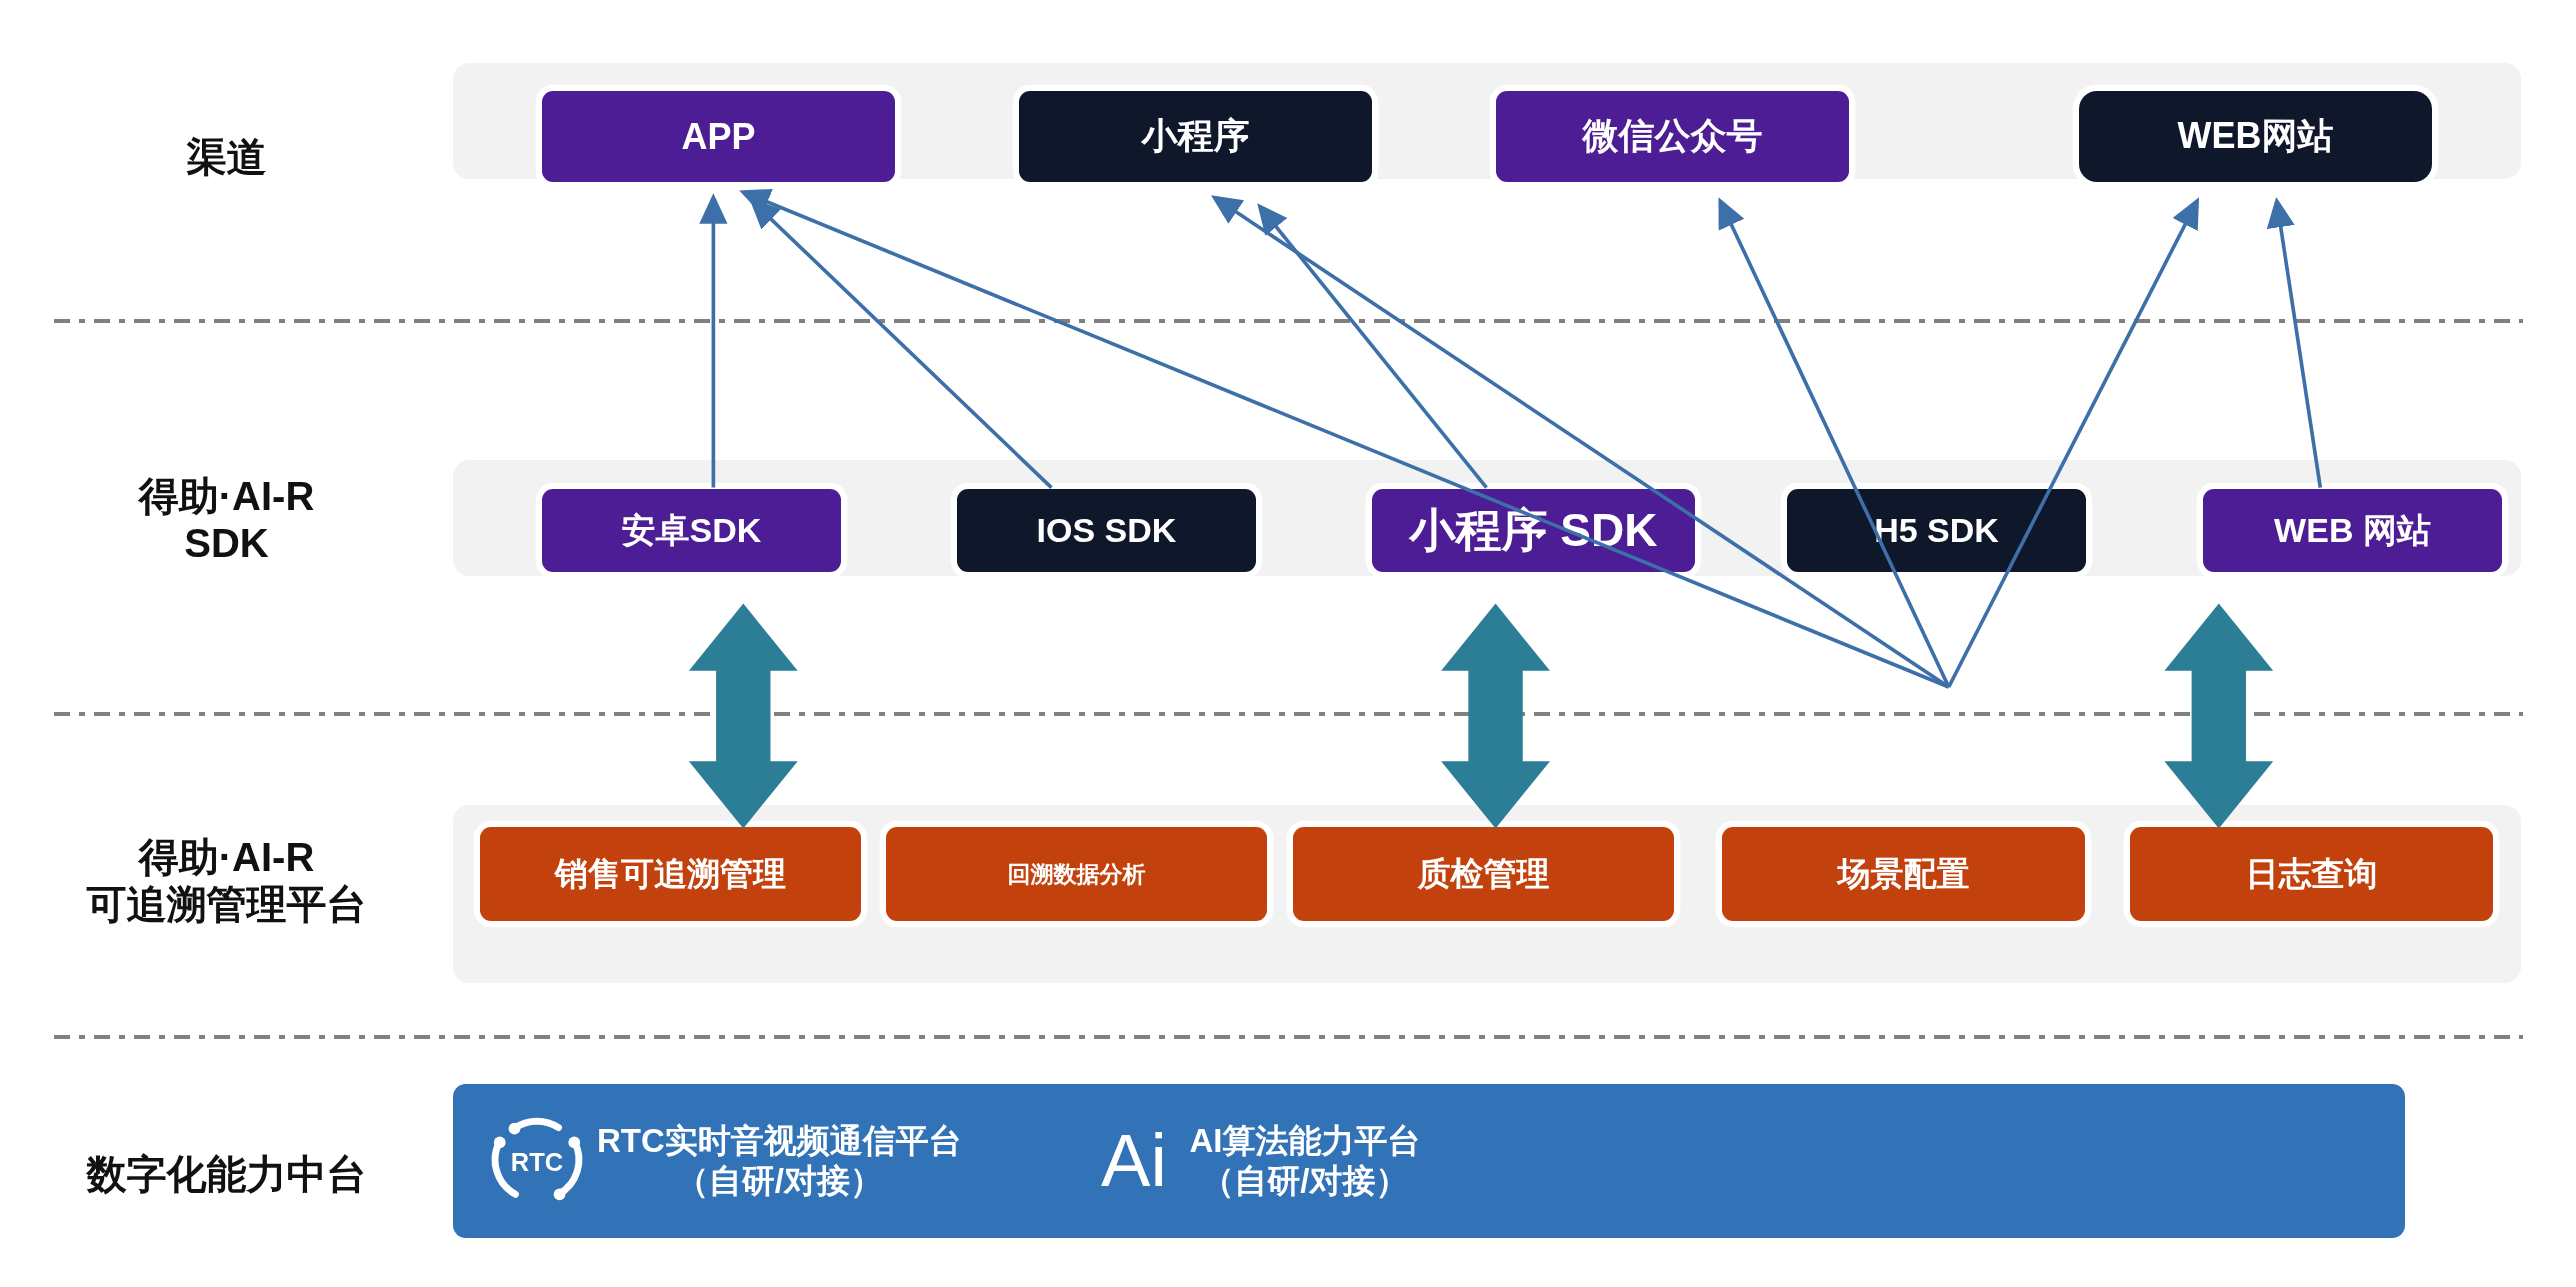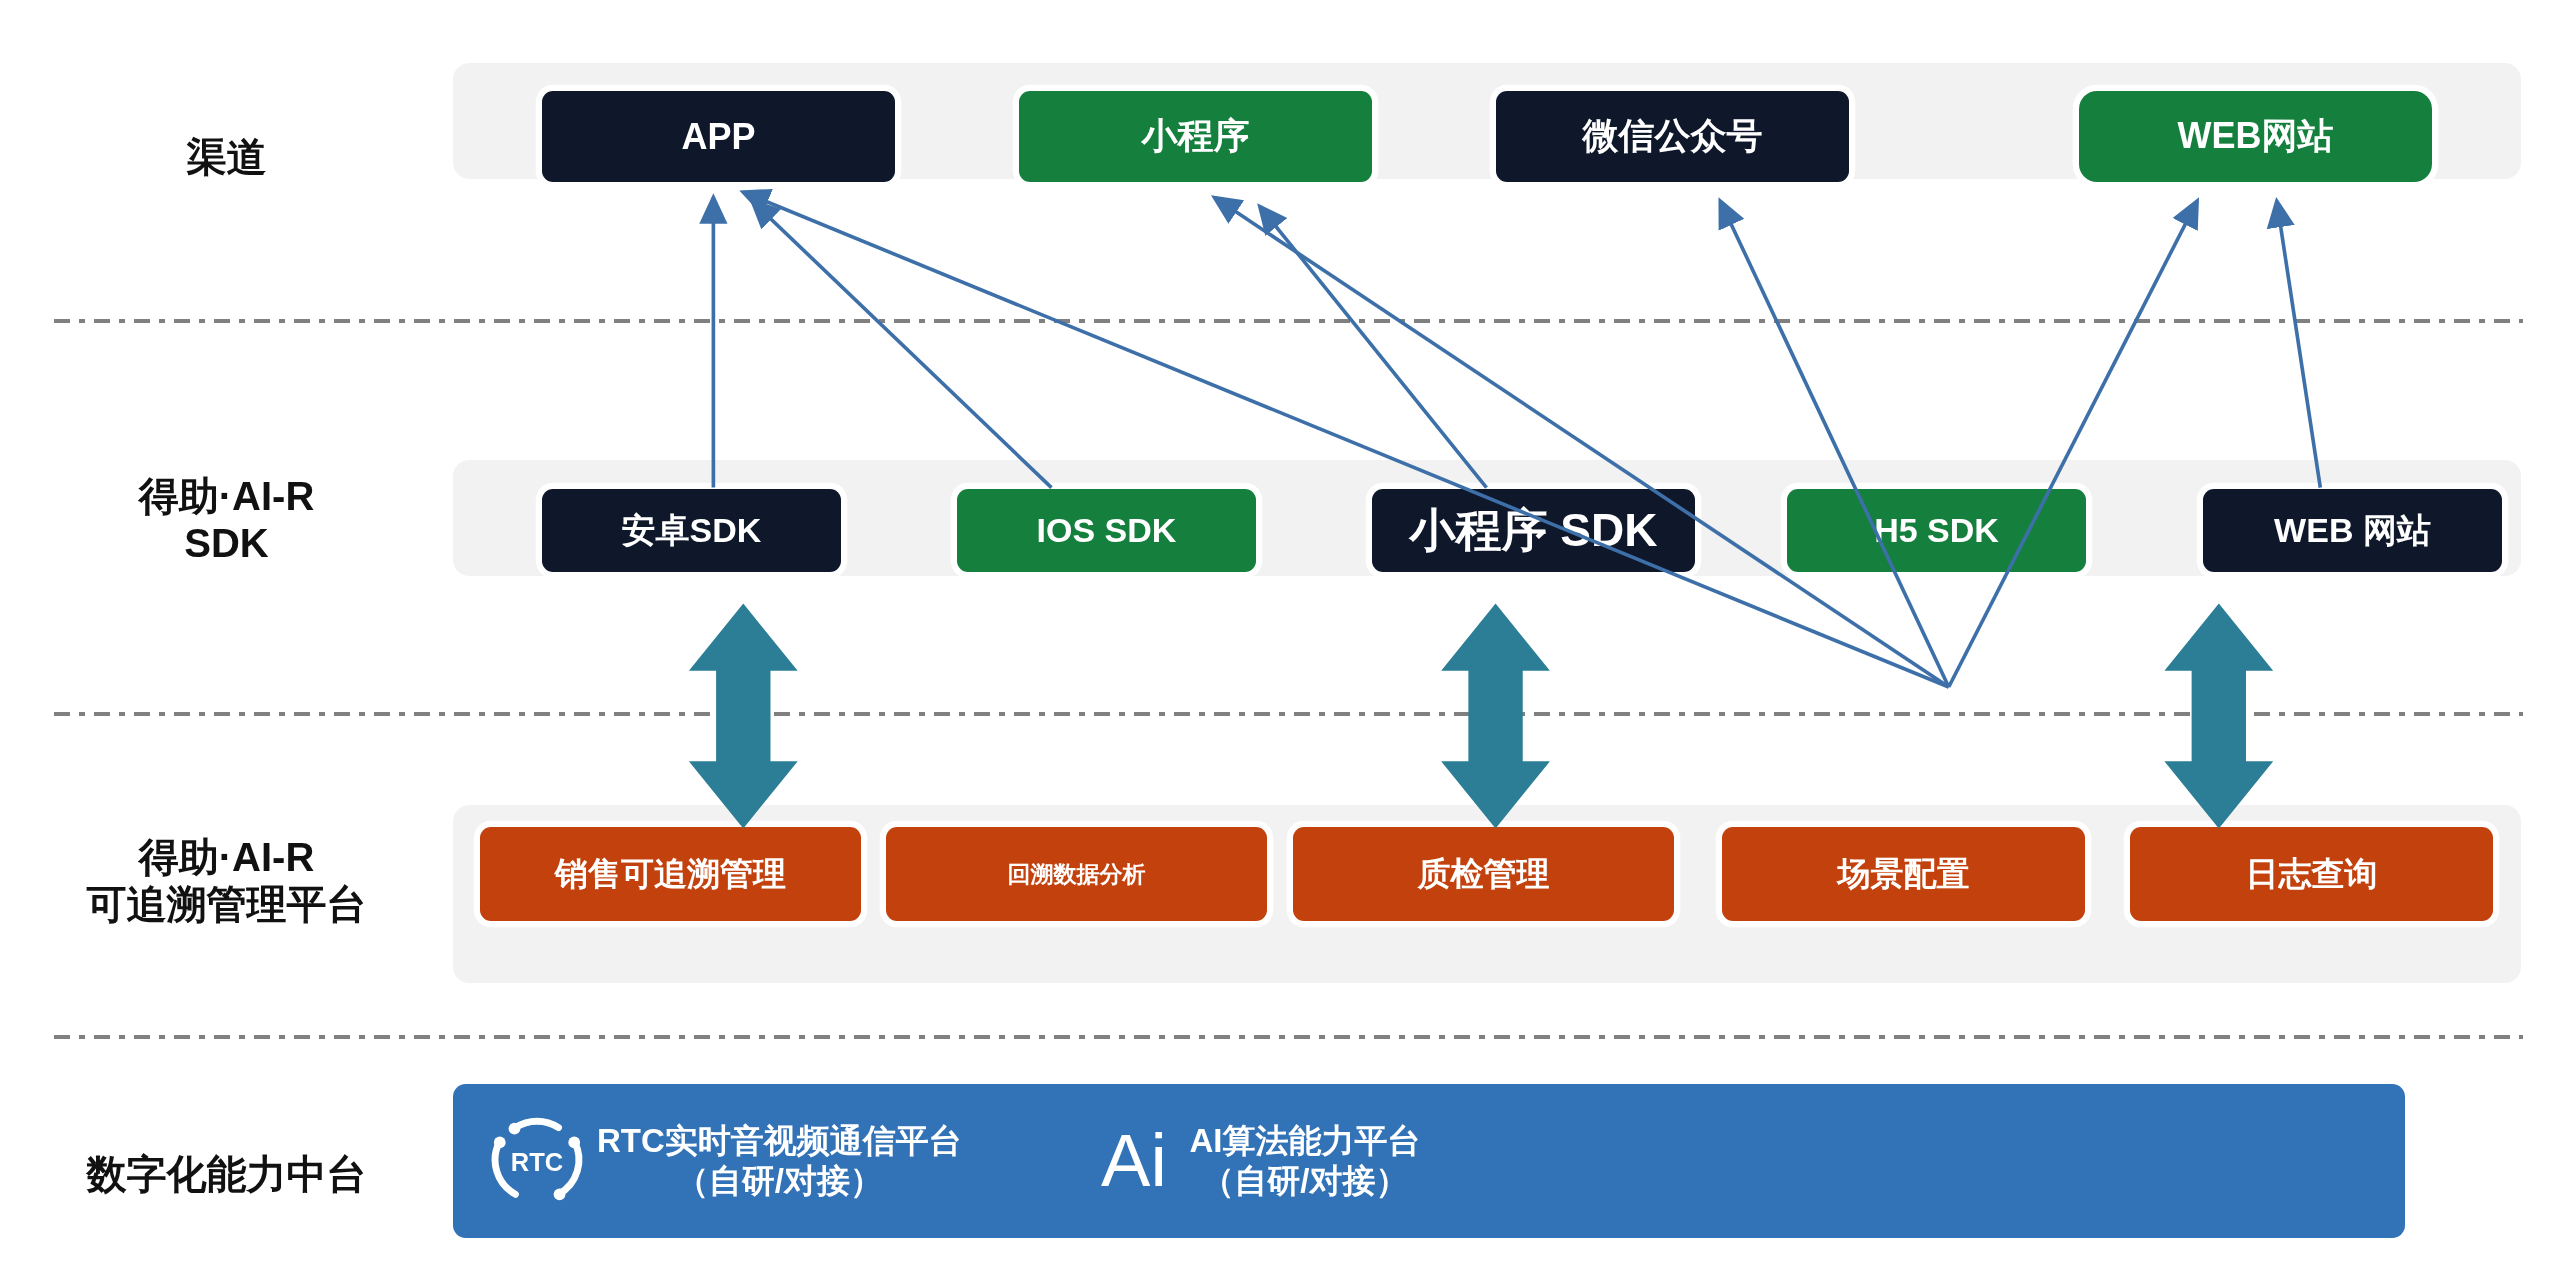--- a/index.html
+++ b/index.html
@@ -11,22 +11,22 @@
              color:#111111;font-weight:bold;line-height:1.18;}
 
   
   .band{position:absolute;background:#f2f2f2;border-radius:16.3px;
         display:flex;align-items:center;}
 
   
   .pill{position:absolute;display:flex;align-items:center;justify-content:center;
         border-radius:11px;color:#ffffff;font-weight:bold;text-align:center;
         box-shadow:0 0 0 6.3px #ffffff;}
-  .pill.navy{background:#0f172a;}
-  .pill.grey{background:#15803d;}
+  .pill.navy{background:#4c1d95;}
+  .pill.grey{background:#0f172a;}
   .pill.blue{background:#c2410c;}
 
   
   .sep{position:absolute;height:0;border-top:2.7px dashed #808080;}
 
   
   .bottombar{position:absolute;background:#3272b6;border-radius:12.7px;
              display:flex;align-items:center;}
   .cap{display:flex;align-items:center;color:#ffffff;}
   .cap-ico{flex:0 0 auto;display:flex;align-items:center;justify-content:center;}

